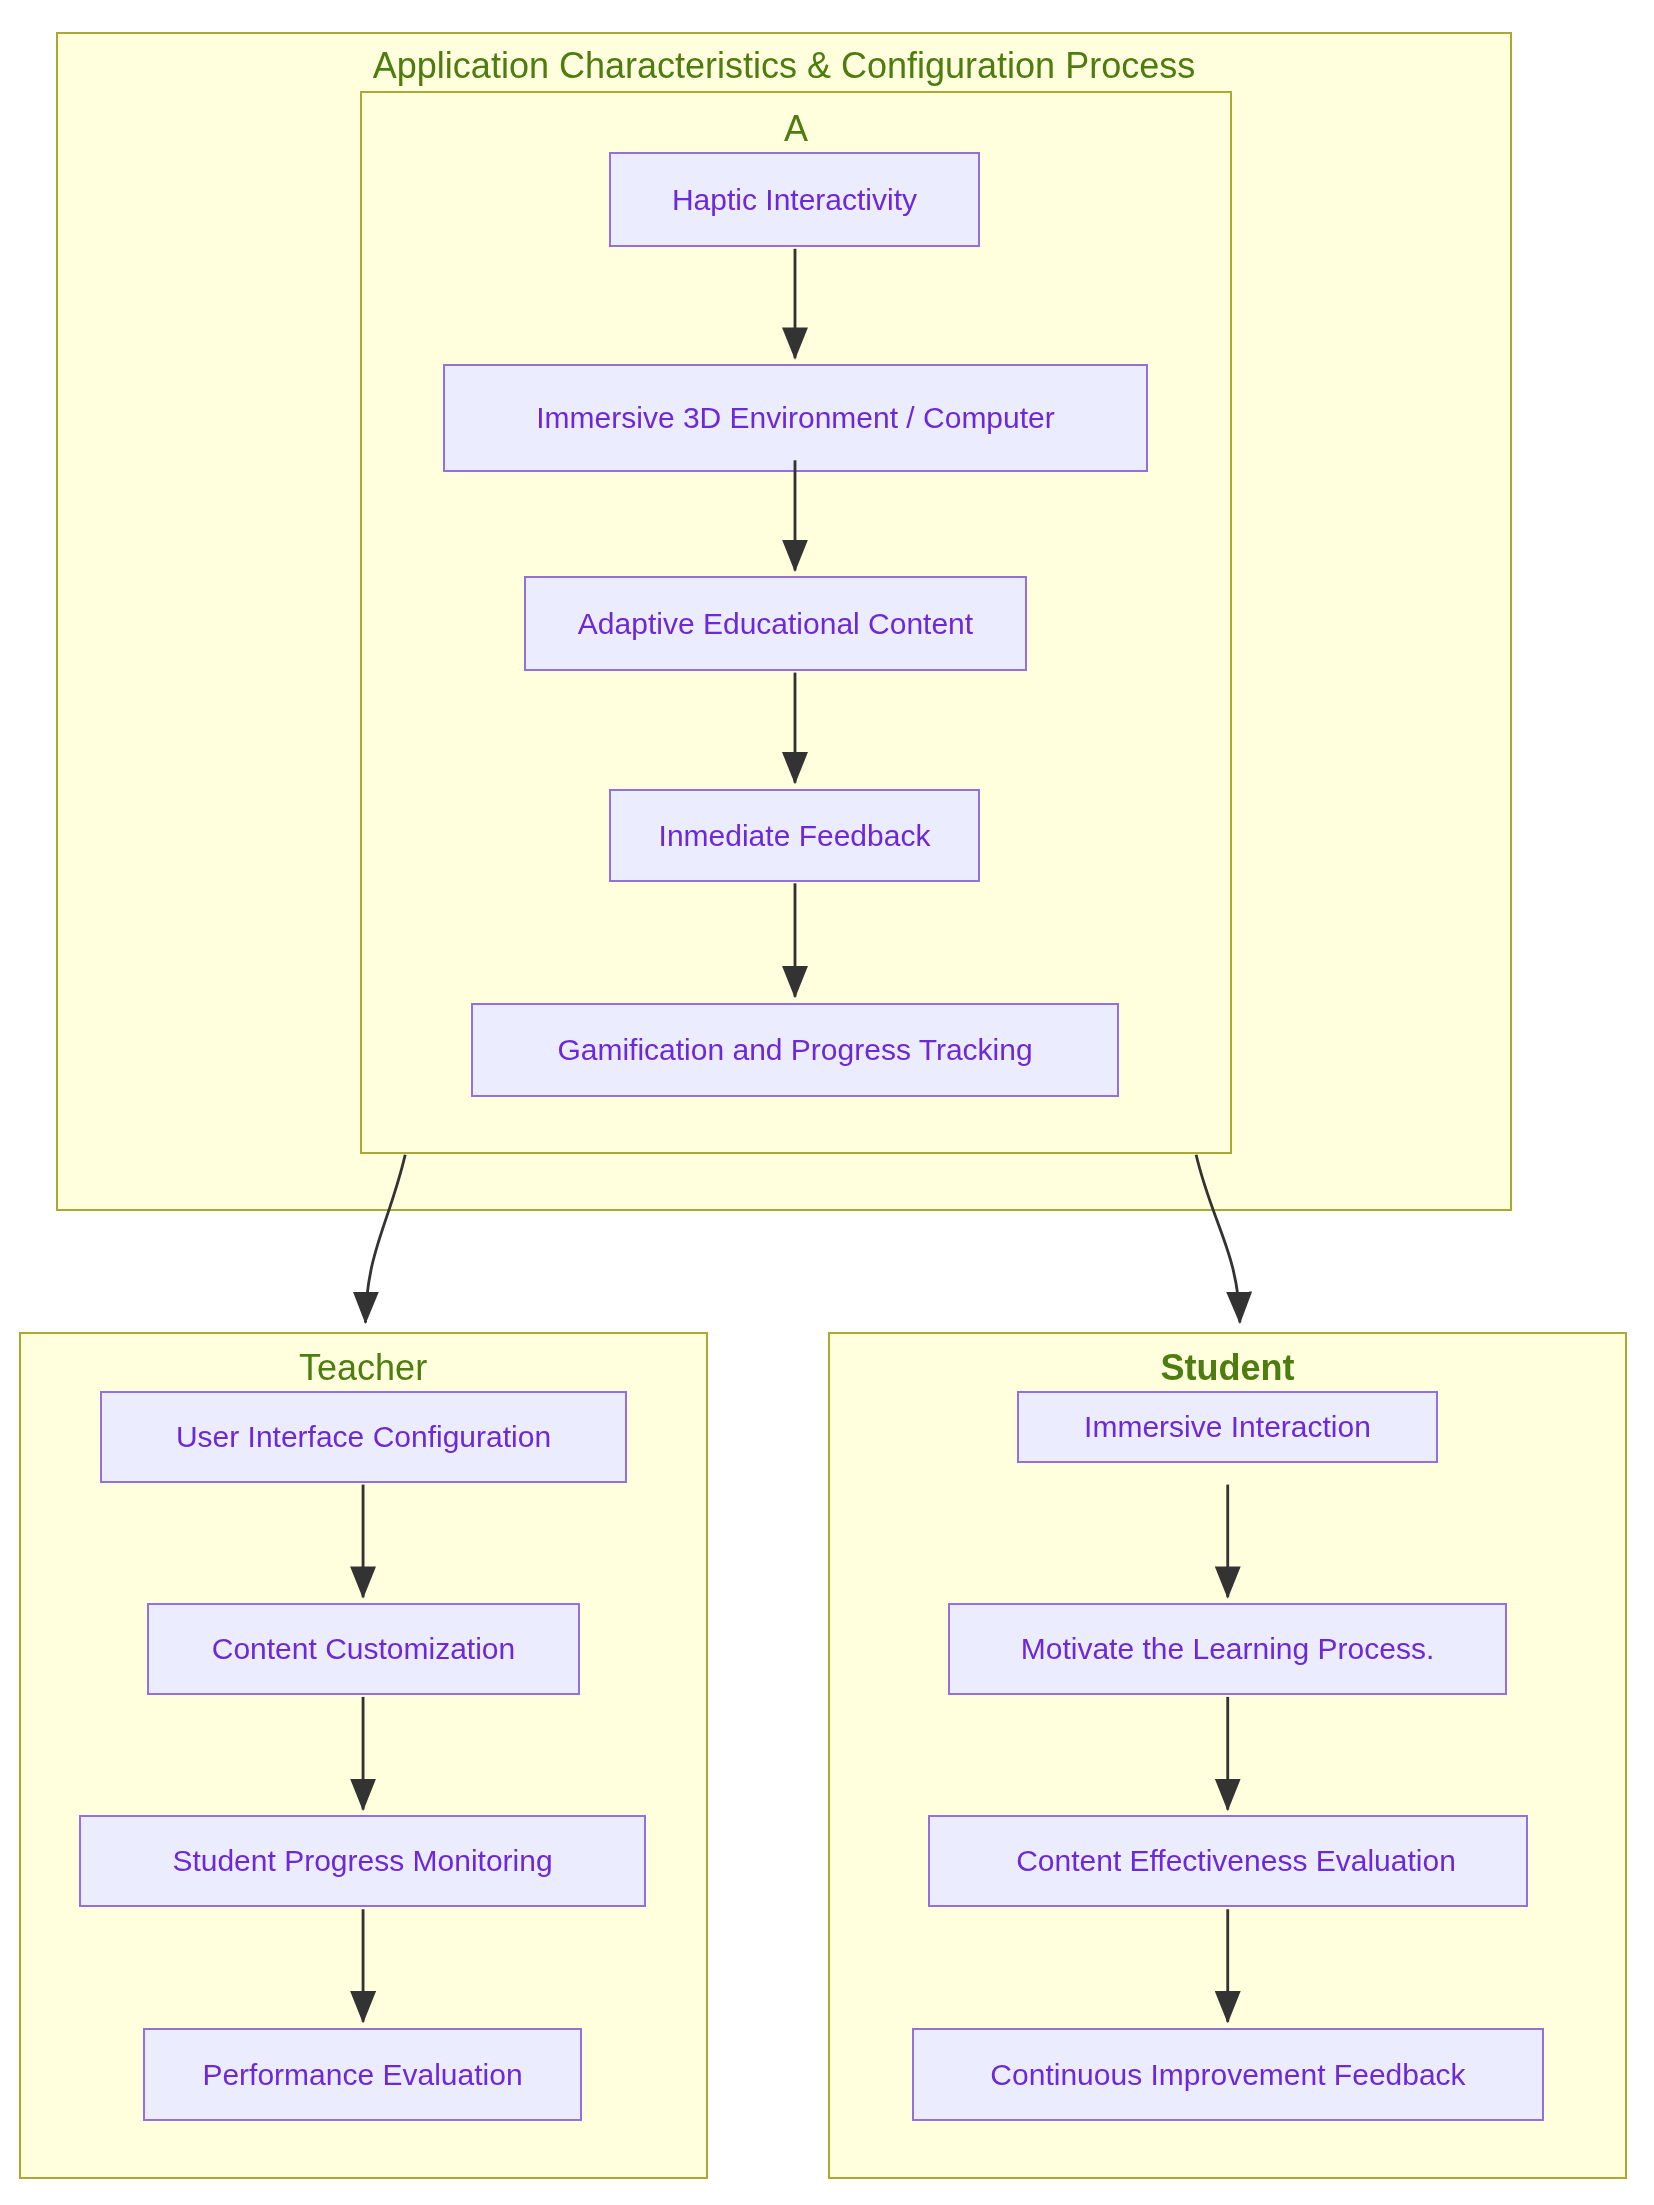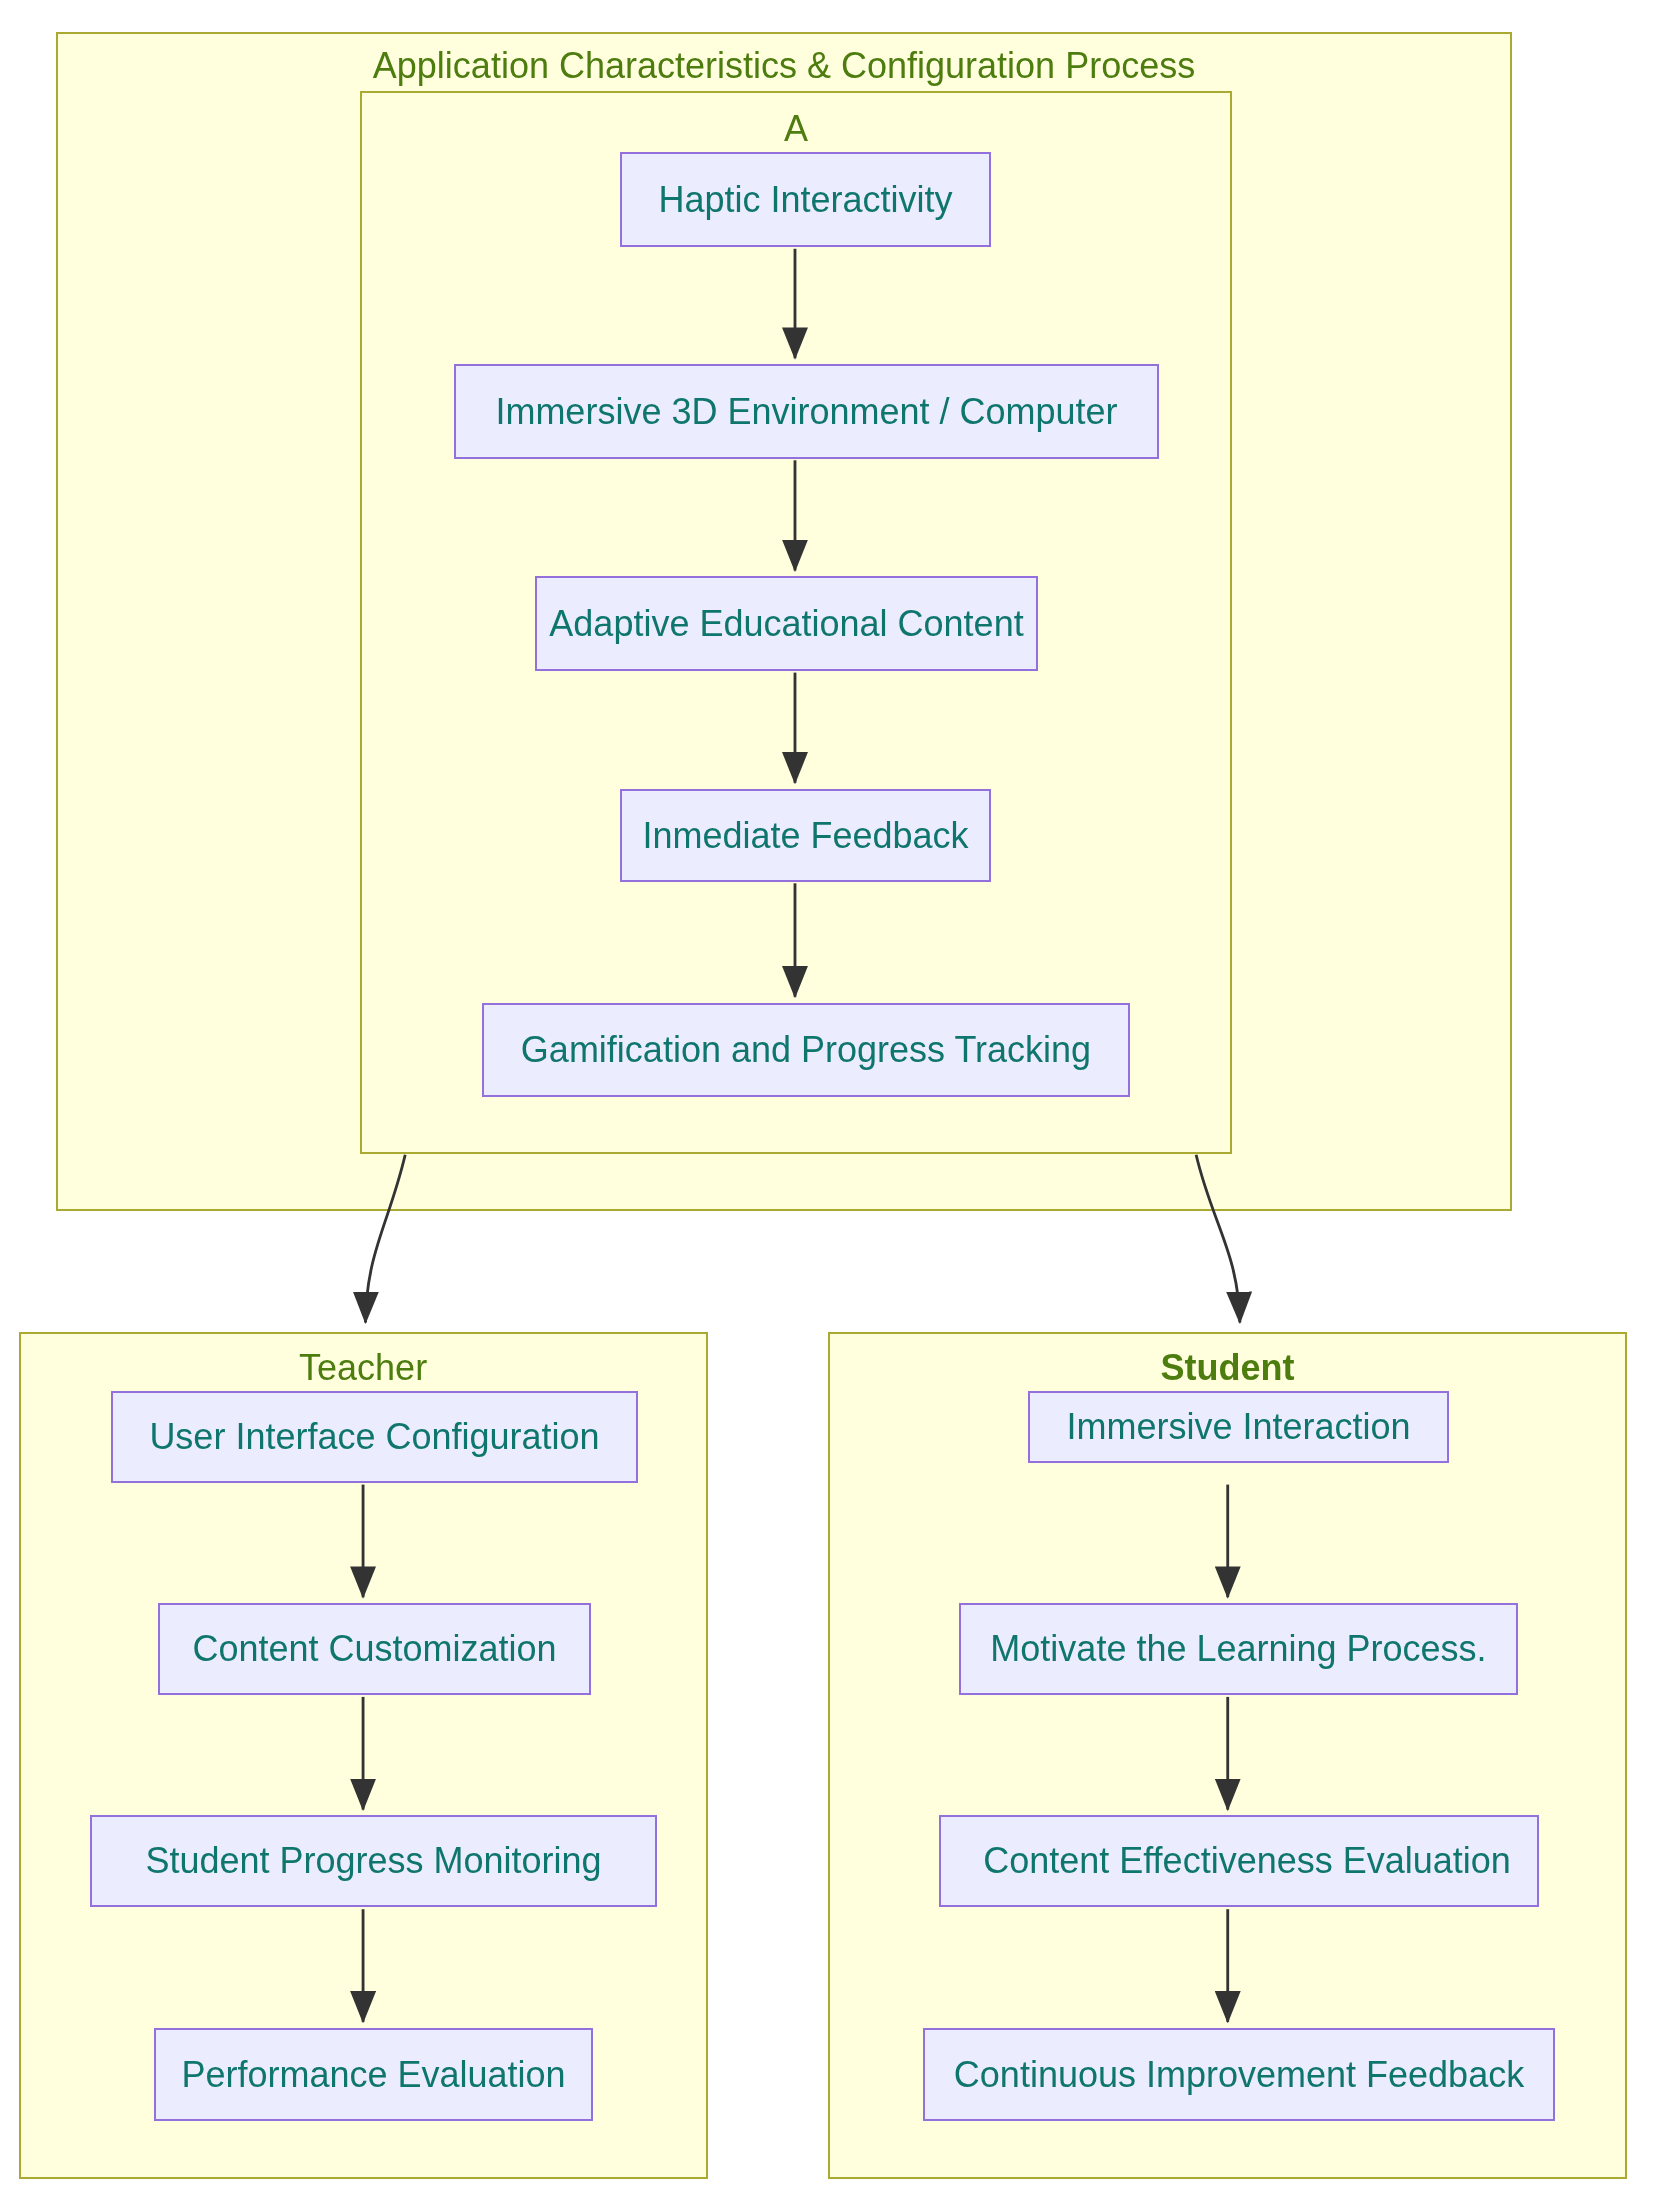--- a/index.html
+++ b/index.html
@@ -29,24 +29,23 @@
   }
   .node {
     position: absolute;
     background: #ececff;
     border: 2.4px solid #9370db;
     box-sizing: border-box;
     display: flex;
     align-items: center;
     justify-content: center;
     text-align: center;
-    font-size: 36px;
-    color: #0f766e;
+    font-size: 30px;
+    color: #6d28d9;
     white-space: nowrap;
-    margin-left: 11px;
   }
   .edge-layer {
     position: absolute;
     left: 0;
     top: 0;
     pointer-events: none;
   }
   .edge {
     fill: none;
     stroke: #333333;
@@ -69,21 +68,21 @@
   <div class="cluster" style="left:18.6px; top:1332px; width:689px; height:847px;">
     <div class="cluster-title" style="top:13px;">Teacher</div>
   </div>
 
   <div class="cluster" style="left:828px; top:1332px; width:799px; height:847px;">
     <div class="cluster-title" style="top:13px;font-weight:bold;">Student</div>
   </div>
 
   <div class="node" style="left:609px; top:152px; width:371px; height:95px;">Haptic Interactivity</div>
 
-  <div class="node" style="left:443px; top:364px; width:705px; height:95px;">Immersive 3D Environment / Computer</div>
+  <div class="node" style="left:443px; top:364px; width:705px; height:108px;">Immersive 3D Environment / Computer</div>
 
   <div class="node" style="left:524px; top:576px; width:503px; height:95px;">Adaptive Educational Content</div>
 
   <div class="node" style="left:609px; top:789px; width:371px; height:93px;">Inmediate Feedback</div>
 
   <div class="node" style="left:471px; top:1003px; width:648px; height:94px;">Gamification and Progress Tracking</div>
 
   <div class="node" style="left:100px; top:1391px; width:527px; height:92px;">User Interface Configuration</div>
 
   <div class="node" style="left:147px; top:1603px; width:433px; height:92px;">Content Customization</div>

